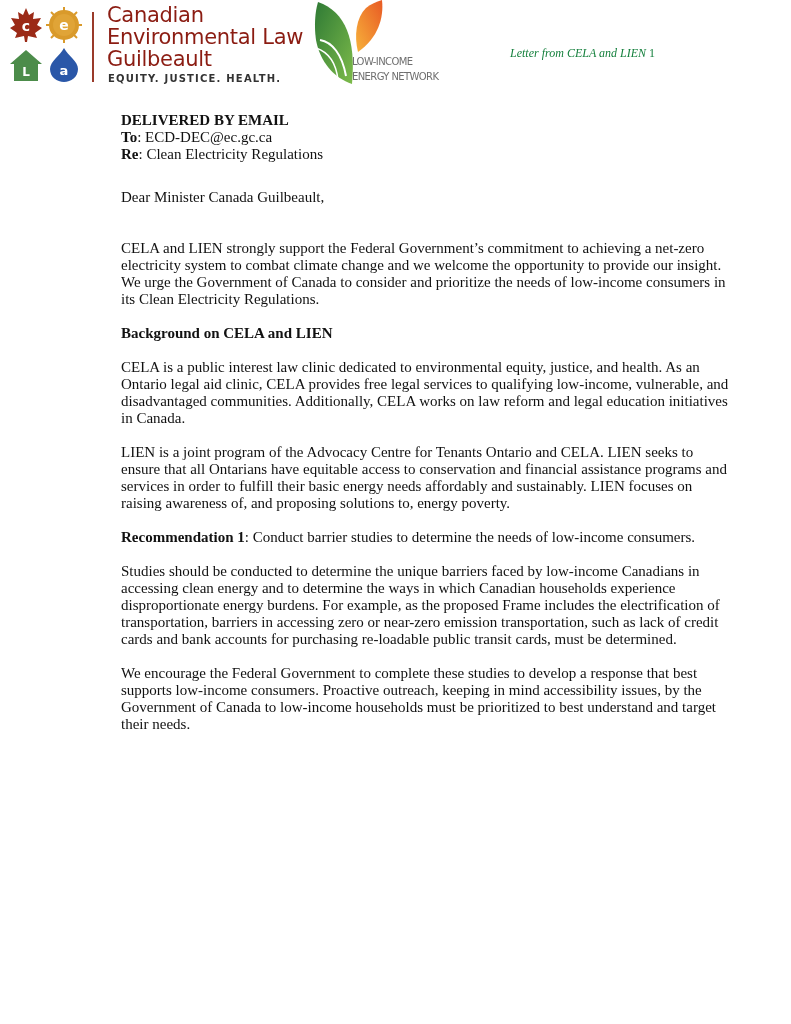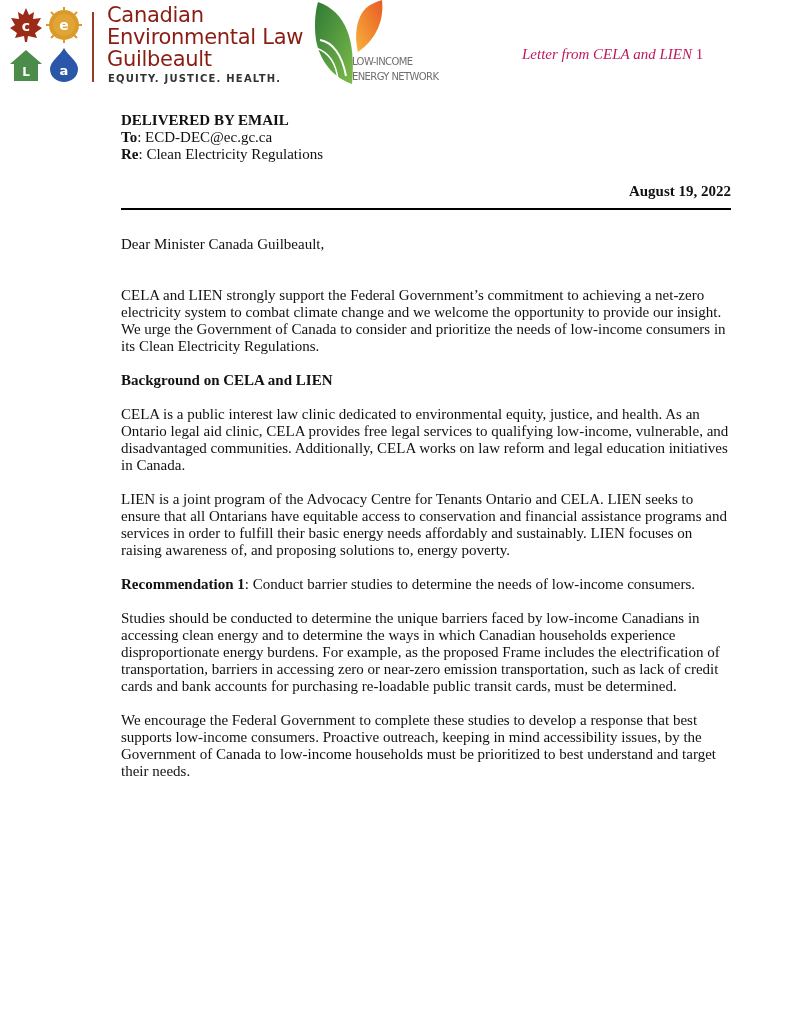--- a/index.html
+++ b/index.html
@@ -4,21 +4,21 @@
 <style>
   html, body { margin: 0; padding: 0; background: #ffffff; }
   body { width: 791px; height: 1024px; position: relative; overflow: hidden; font-family: "Liberation Serif", serif; color: #111; }
   .header { position: absolute; left: 0; top: 0; width: 791px; height: 95px; }
   .cela-icons { position: absolute; left: 8px; top: 6px; width: 74px; height: 76px; }
   .cela-divider { position: absolute; left: 92px; top: 12px; width: 2px; height: 70px; background: #9a3a2a; }
   .cela-name { position: absolute; left: 107px; top: 4px; font-family: "DejaVu Sans", sans-serif; color: #8b1c12; font-size: 21px; line-height: 22px; letter-spacing: -0.3px; }
   .cela-tagline { position: absolute; left: 108px; top: 73px; font-family: "DejaVu Sans", sans-serif; font-weight: bold; font-size: 10px; letter-spacing: 1.2px; color: #333; }
   .lien-leaves { position: absolute; left: 306px; top: 0; width: 80px; height: 84px; }
   .lien-name { position: absolute; left: 352px; top: 54px; font-family: "DejaVu Sans", sans-serif; color: #6f6f6f; font-size: 10px; line-height: 15px; letter-spacing: -0.6px; }
-  .running-head { position: absolute; left: 522px; top: 46px; color: #be185d; font-style: italic; font-size: 15px; }
+  .running-head { position: absolute; left: 510px; top: 46px; color: #15803d; font-style: italic; font-size: 12px; }
   .running-head .pg { font-style: normal; }
   .content { position: absolute; left: 93px; top: 112px; width: 610px; font-size: 15px; line-height: 17px; margin-left: 28px; }
   .content p { margin: 0; }
   .meta b { font-weight: bold; }
   .date-row { margin-top: 20px; text-align: right; font-weight: bold; padding-bottom: 8px; border-bottom: 2px solid #000; }
   .gap { height: 17px; }
   .salutation { margin-top: 26px !important; }
   .heading { font-weight: bold; }
 </style>
 </head>
@@ -89,21 +89,20 @@
   </div>
 </div>
 
 <div class="content">
   <div class="meta">
     <p><b>DELIVERED BY EMAIL</b></p>
     <p><b>To</b><span>: ECD-DEC@ec.gc.ca</span></p>
     <p><b>Re</b><span>: Clean Electricity Regulations</span></p>
   </div>
 
-  <div class="date-row">August 19, 2022</div>
 
   <p class="salutation">Dear Minister Canada Guilbeault,</p>
   <div class="gap"></div>
   <div class="gap"></div>
   <p>CELA and LIEN strongly support the Federal Government’s commitment to achieving a net-zero electricity system to combat climate change and we welcome the opportunity to provide our insight. We urge the Government of Canada to consider and prioritize the needs of low-income consumers in its Clean Electricity Regulations.</p>
   <div class="gap"></div>
   <p class="heading">Background on CELA and LIEN</p>
   <div class="gap"></div>
   <p>CELA is a public interest law clinic dedicated to environmental equity, justice, and health. As an Ontario legal aid clinic, CELA provides free legal services to qualifying low-income, vulnerable, and disadvantaged communities. Additionally, CELA works on law reform and legal education initiatives in Canada.</p>
   <div class="gap"></div>

